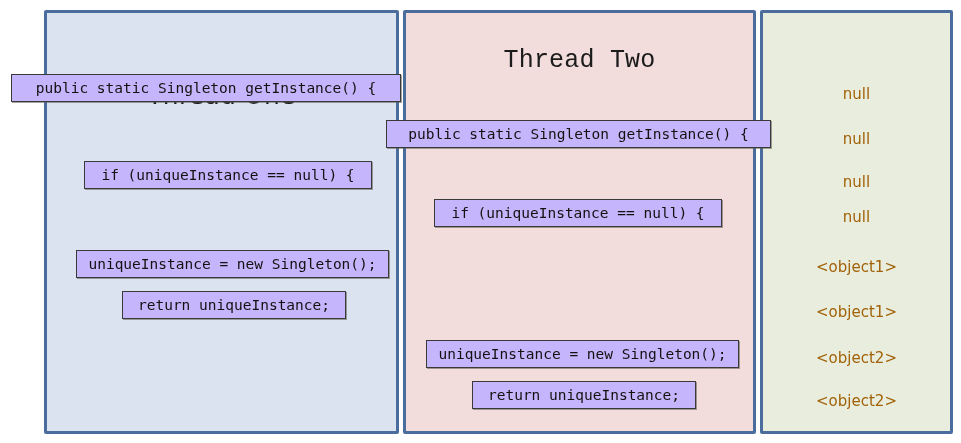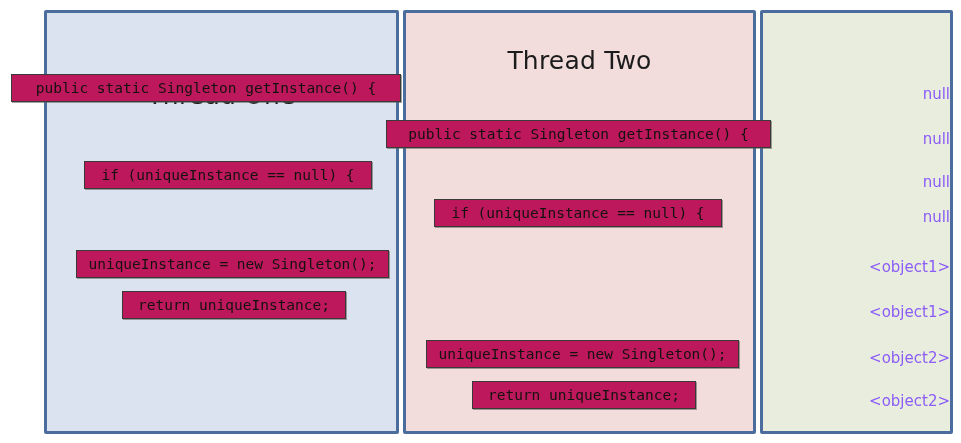--- a/index.html
+++ b/index.html
@@ -36,39 +36,39 @@
     left: 0;
     right: 0;
     text-align: center;
     font-size: 25px;
     font-weight: 400;
     color: #1b1b1b;
     letter-spacing: 0.2px;
     white-space: nowrap;
   }
   .panel-thread-one .panel-title { top: 33px; margin-top: 35px; }
-  .panel-thread-two .panel-title { top: 33px; }
+  .panel-thread-two .panel-title { top: 33px; font-family: Liberation Mono, monospace; }
   .panel-state      .panel-title { top: 33px; font-size: 24px; }
 
   
   .state-value {
     position: absolute;
     left: 0;
     right: 0;
-    text-align: right;
+    text-align: center;
     font-size: 15px;
-    color: #8b5cf6;
+    color: #a16207;
     white-space: nowrap;
   }
 
   
   .code-box {
     position: absolute;
     box-sizing: border-box;
-    background: #be185d;
+    background: #c4b5fd;
     border: 1px solid #3a3a38;
     box-shadow: 1px 1px 0 rgba(90,88,80,0.55);
     font-family: "DejaVu Sans Mono", "Liberation Mono", monospace;
     font-size: 14.5px;
     color: #14120f;
     line-height: 26px;
     height: 28px;
     text-align: center;
     white-space: nowrap;
     overflow: hidden;

